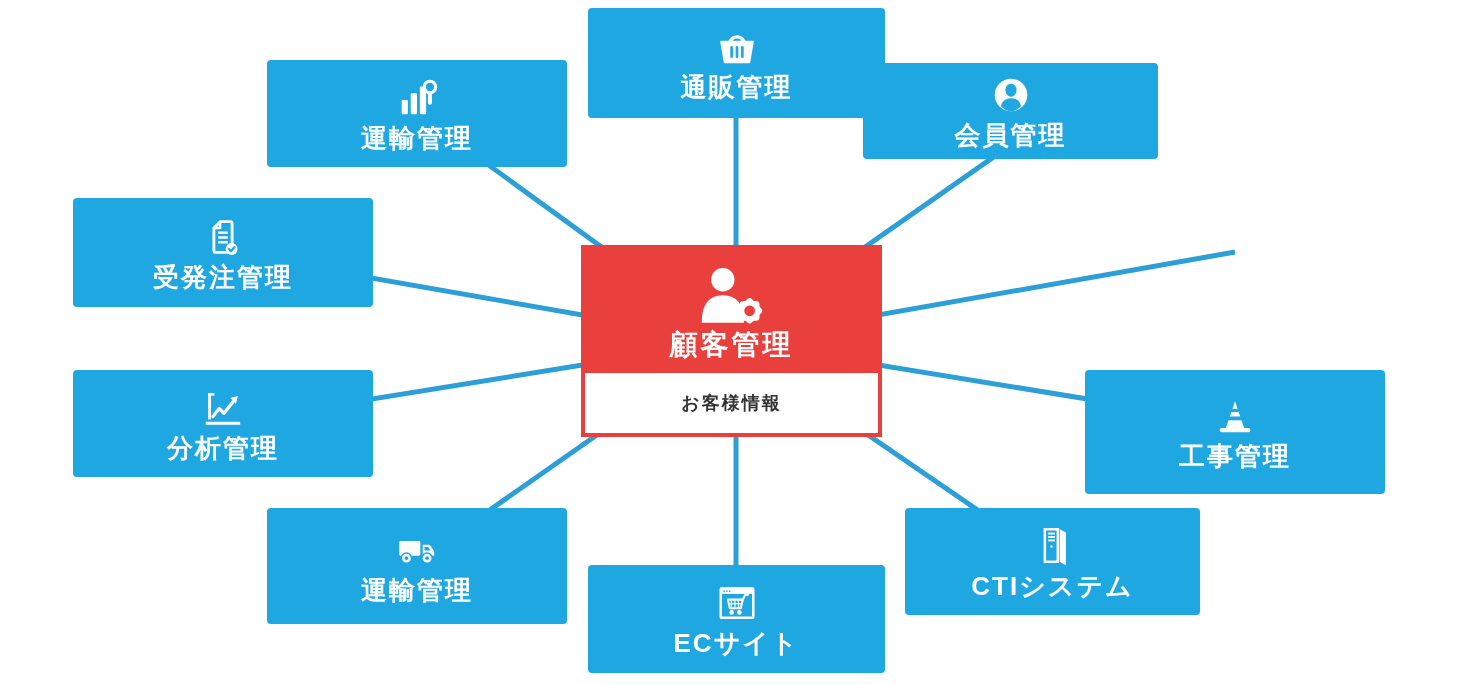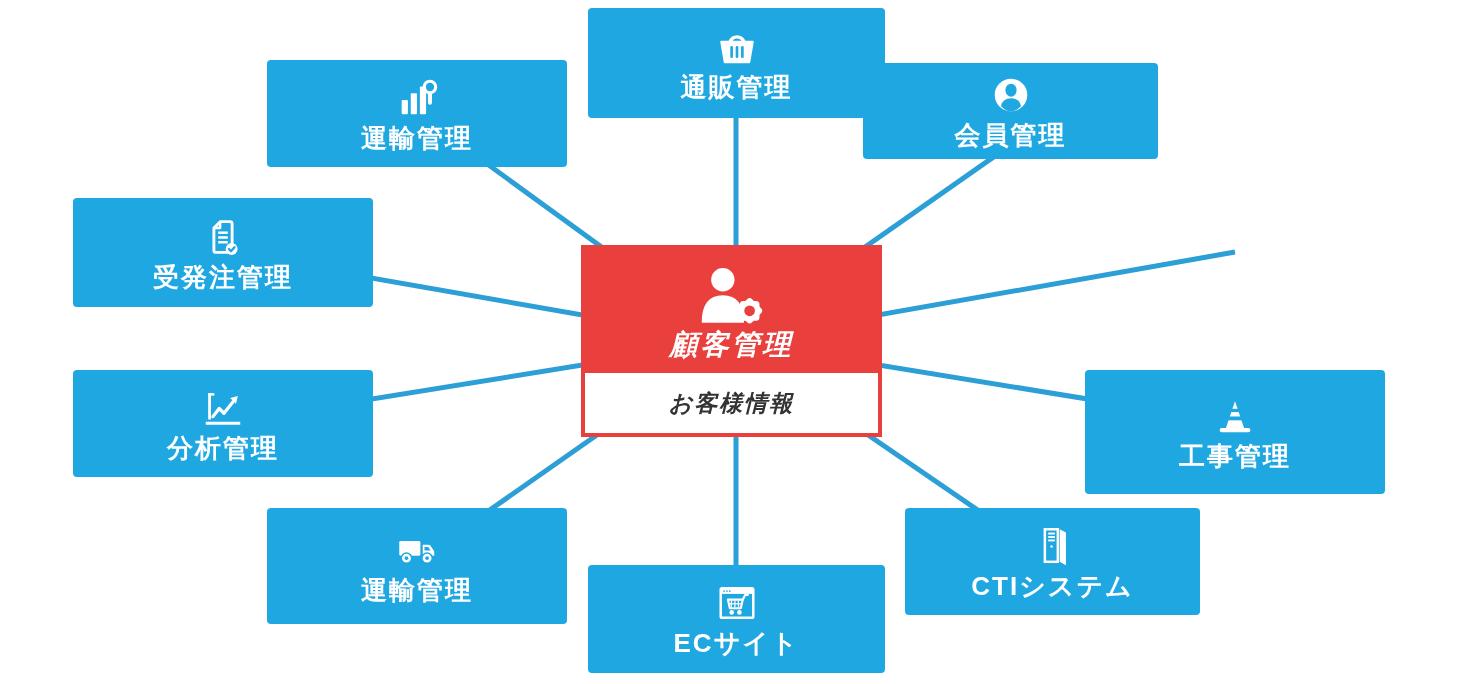--- a/index.html
+++ b/index.html
@@ -32,41 +32,41 @@
     color:var(--node-text);
   }
   .node .icon{display:block;line-height:0;}
   .node .icon svg{width:48px;height:46px;}
   .node .label{
     font-size:26px;font-weight:bold;letter-spacing:2px;line-height:1.1;
     color:var(--node-text);
   }
   .central{
     position:absolute;z-index:3;
-    display:flex;flex-direction:column;font-style:italic;
+    display:flex;flex-direction:column;
   }
   .central-top{
     background:var(--red);
     height:124px;
     display:flex;flex-direction:column;align-items:center;justify-content:flex-end;
     padding-bottom:8px;gap:2px;
   }
   .central-top .icon{line-height:0;}
   .central-top .icon svg{width:74px;height:62px;}
   .central-title{
     font-size:28px;font-weight:bold;letter-spacing:3px;color:#FFFFFF;line-height:1.15;
   }
   .central-bottom{
     flex:1;
     background:#FFFFFF;
     border:4px solid var(--red);
     display:flex;align-items:center;justify-content:center;
   }
   .central-subtitle{
-    font-size:23px;font-weight:bold;letter-spacing:2px;color:var(--subtitle);
+    font-size:18px;font-weight:bold;letter-spacing:2px;color:var(--subtitle);
   }
 </style>
 </head>
 <body>
 
 <div class="canvas">
 
   <svg class="links" viewBox="0 0 1460 684" aria-hidden="true">
     <line x1="731" y1="341" x2="417" y2="113"></line>
     <line x1="736" y1="341" x2="736" y2="63"></line>

